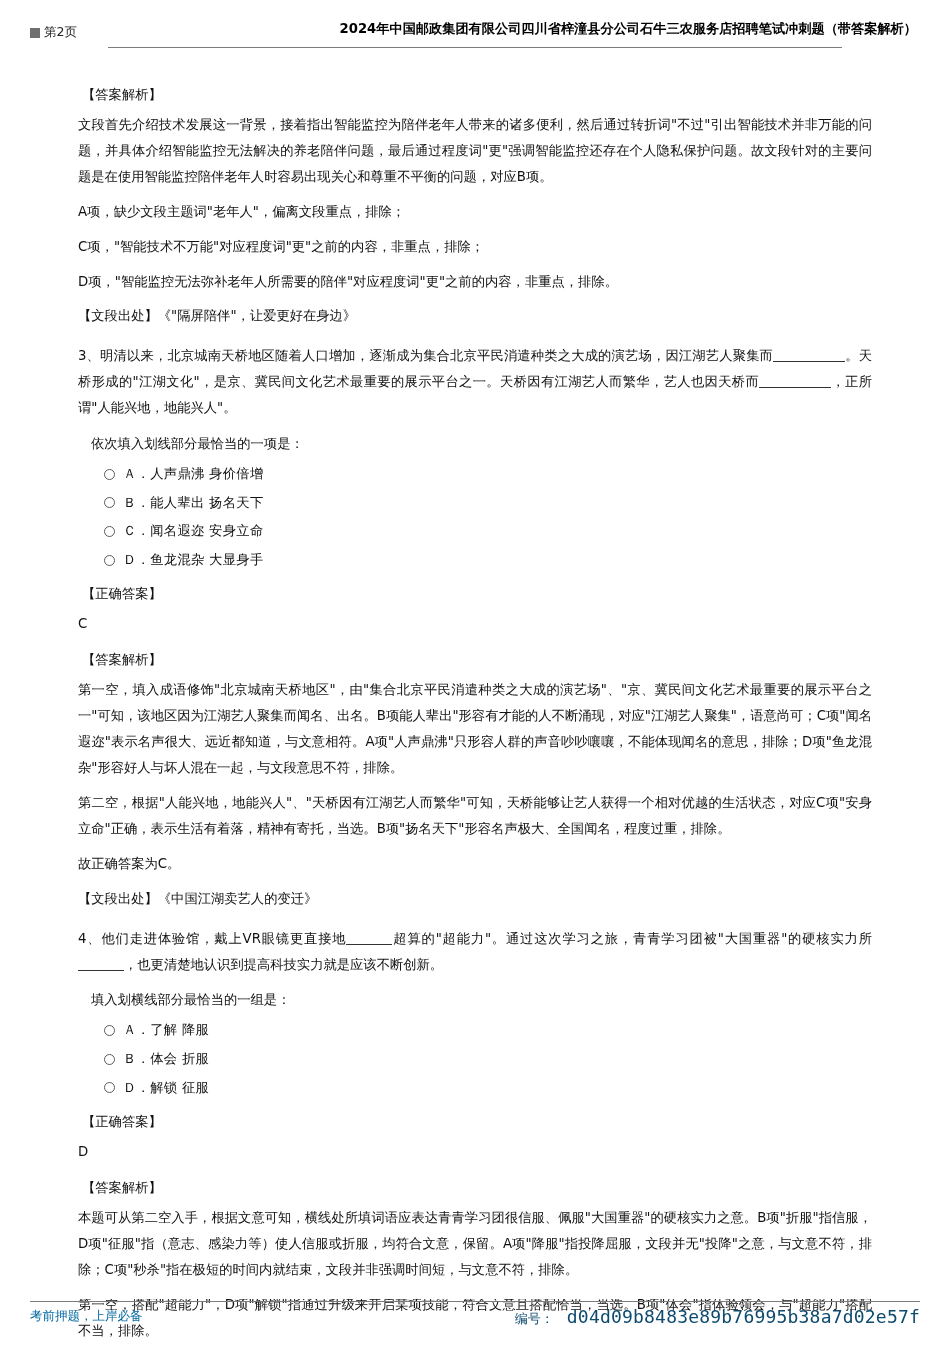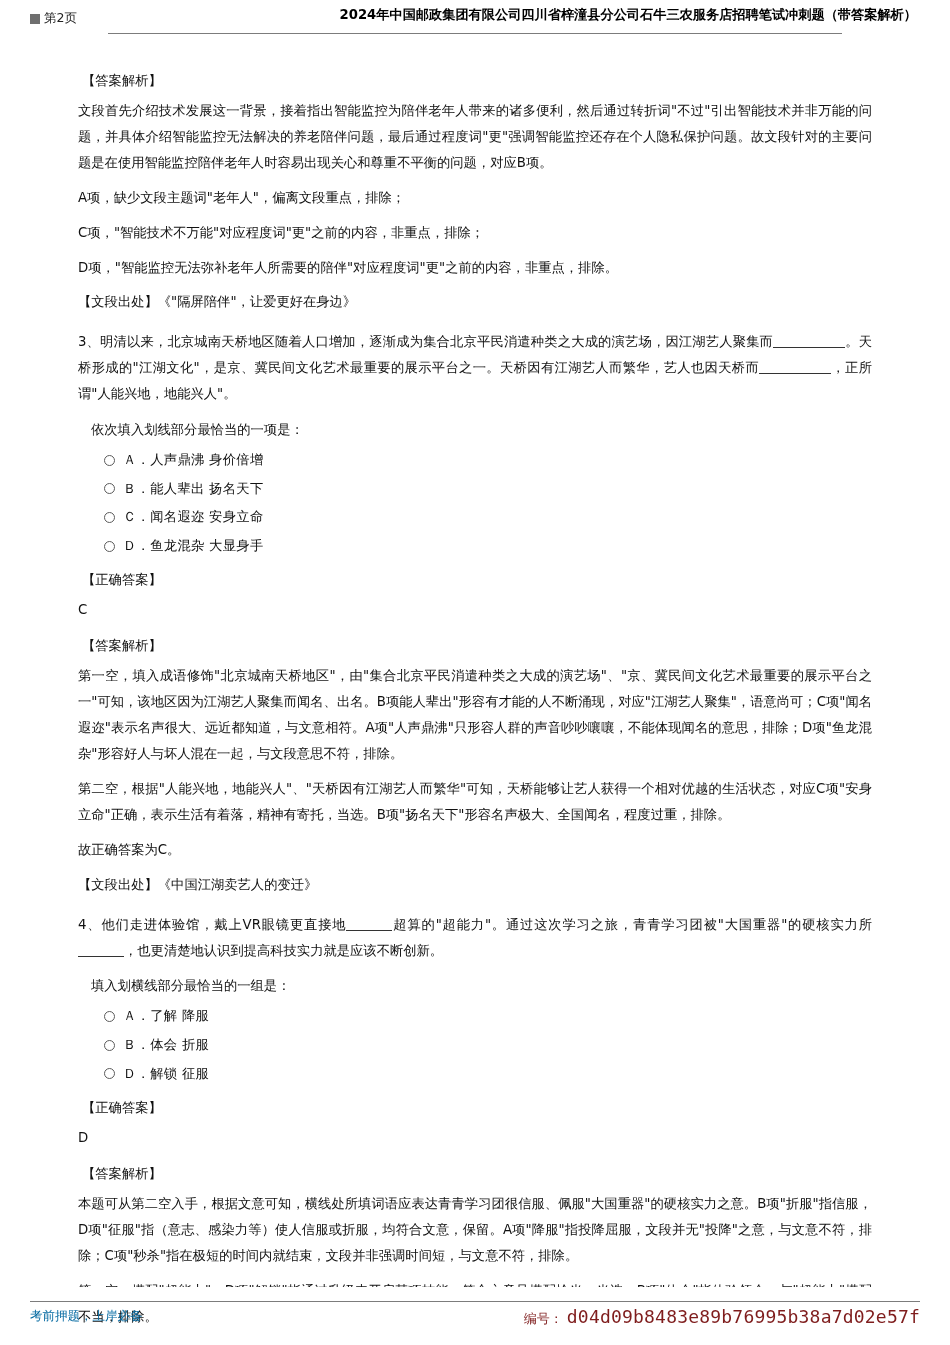--- a/index.html
+++ b/index.html
@@ -13,21 +13,21 @@
     font-family: "DejaVu Sans", "Liberation Sans", sans-serif;
     color: #000000;
     position: relative;
     overflow: hidden;
   }
   .page {
     position: relative;
     width: 950px;
     height: 1345px;
     box-sizing: border-box;
-    padding: 2px 78px;
+    padding: 16px 78px;
   }
   
   .header {
     position: relative;
     height: 30px;
     display: flex;
     align-items: center;
     padding-top: 8px;
   }
   .page-badge {
@@ -143,24 +143,24 @@
     left: 0;
     top: 7px;
     font-size: 12.5px;
     color: #0369a1;
   }
   .footer-right {
     position: absolute;
     right: 0;
     top: 5px;
     font-size: 13px;
-    color: #7f1d1d;
+    color: #0c4a6e;
     display: flex;
     align-items: baseline;
-    gap: 4px;
+    gap: 13px;
   }
   .code {
     font-family: "DejaVu Sans Mono", "Liberation Mono", monospace;
     font-size: 18px;
     letter-spacing: 0.2px;
   }
   .clip-bottom {
     position: absolute;
     left: 78px;
     right: 78px;

